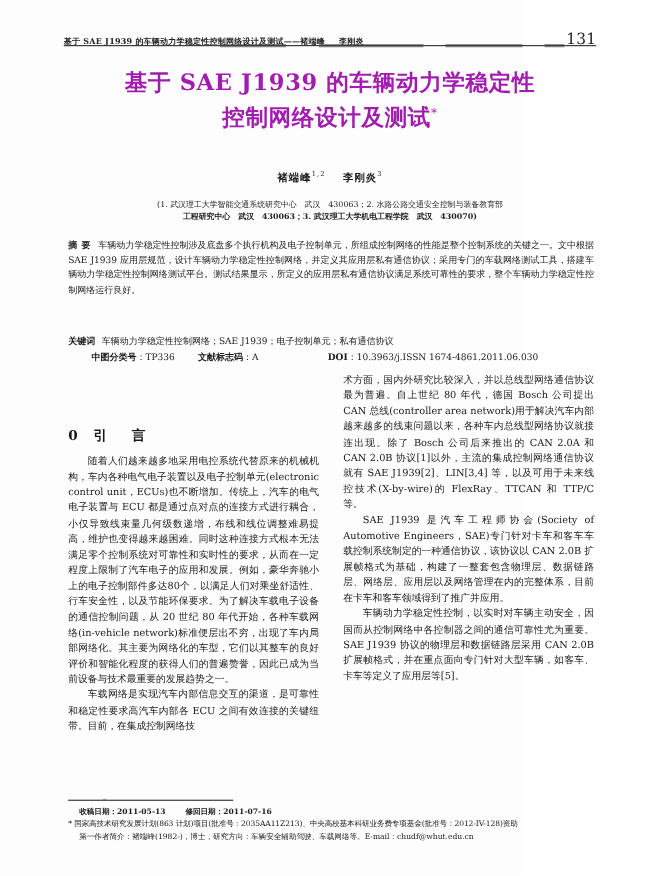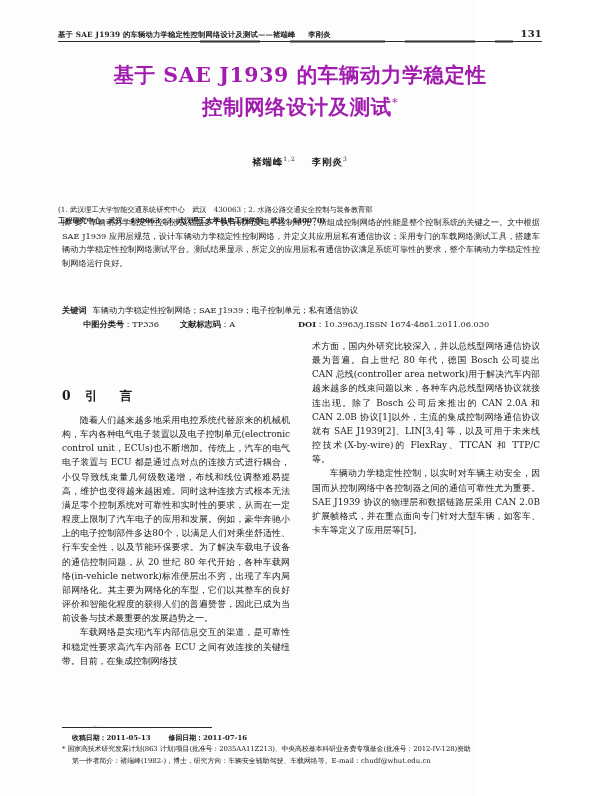--- a/index.html
+++ b/index.html
@@ -32,21 +32,21 @@
     display: flex;
     align-items: baseline;
     justify-content: space-between;
     font-size: 7.3px;
     font-weight: bold;
     letter-spacing: .2px;
     color: #232323;
   }
   .runhead .rh-left { white-space: nowrap; }
   .runhead .rh-authors { margin-left: 10px; }
-  .runhead .rh-page { font-size: 10px; font-weight: bold; }
+  .runhead .rh-page { font-size: 14px; font-weight: normal; }
   .rule-top {
     position: absolute;
     left: 58px;
     top: 41px;
     width: 484px;
     height: 1px;
     background: #2a2a2a;
   }
   .rule-smudge {
     position: absolute;
@@ -88,41 +88,41 @@
   .authors .sup {
     font-size: 6px;
     vertical-align: super;
     font-weight: normal;
   }
   .authors .sep { display: inline-block; width: 16px; }
   .affil {
     position: absolute;
     left: 58px;
     width: 484px;
+    text-align: center;
     font-size: 7.2px;
     line-height: 11px;
     color: #242424;
-    margin-top: 24px;
   }
   .affil.l1 { top: 180px; }
   .affil.l2 { top: 191px; font-weight: bold; }
 
   
   .absblock {
     position: absolute;
     left: 62px;
     top: 216px;
     width: 478px;
     font-size: 8.2px;
     line-height: 13.6px;
     text-align: justify;
     color: #1c1c1c;
   }
   .absblock .lbl {
-    font-weight: normal;
+    font-weight: bold;
     letter-spacing: 4px;
     margin-right: 3px;
     margin-top: 28px;
   }
   .absblock .abs-body { text-indent: 0; }
   .kwline {
     position: absolute;
     left: 62px;
     top: 304px;
     width: 478px;
@@ -260,20 +260,21 @@
     <div class="sec-h">
       <span>0</span>
       <span>引　言</span>
     </div>
     <p>随着人们越来越多地采用电控系统代替原来的机械机构，车内各种电气电子装置以及电子控制单元(electronic control unit，ECUs)也不断增加。传统上，汽车的电气电子装置与 ECU 都是通过点对点的连接方式进行耦合，小仅导致线束量几何级数递增，布线和线位调整难易提高，维护也变得越来越困难。同时这种连接方式根本无法满足零个控制系统对可靠性和实时性的要求，从而在一定程度上限制了汽车电子的应用和发展。例如，豪华奔驰小上的电子控制部件多达80个，以满足人们对乘坐舒适性、行车安全性，以及节能环保要求。为了解决车载电子设备的通信控制问题，从 20 世纪 80 年代开始，各种车载网络(in-vehicle network)标准便层出不穷，出现了车内局部网络化。其主要为网络化的车型，它们以其整车的良好评价和智能化程度的获得人们的普遍赞誉，因此已成为当前设备与技术最重要的发展趋势之一。</p>
     <p>车载网络是实现汽车内部信息交互的渠道，是可靠性和稳定性要求高汽车内部各 ECU 之间有效连接的关键纽带。目前，在集成控制网络技</p>
   </div>
 
   <div class="col right">
     <p class="noind">术方面，国内外研究比较深入，并以总线型网络通信协议最为普遍。自上世纪 80 年代，德国 Bosch 公司提出 CAN 总线(controller area network)用于解决汽车内部越来越多的线束问题以来，各种车内总线型网络协议就接连出现。除了 Bosch 公司后来推出的 CAN 2.0A 和 CAN 2.0B 协议[1]以外，主流的集成控制网络通信协议就有 SAE J1939[2]、LIN[3,4] 等，以及可用于未来线控技术(X-by-wire)的 FlexRay、TTCAN 和 TTP/C 等。</p>
+    <p>SAE J1939 是汽车工程师协会(Society of Automotive Engineers，SAE)专门针对卡车和客车车载控制系统制定的一种通信协议，该协议以 CAN 2.0B 扩展帧格式为基础，构建了一整套包含物理层、数据链路层、网络层、应用层以及网络管理在内的完整体系，目前在卡车和客车领域得到了推广并应用。</p>
     <p>车辆动力学稳定性控制，以实时对车辆主动安全，因国而从控制网络中各控制器之间的通信可靠性尤为重要。SAE J1939 协议的物理层和数据链路层采用 CAN 2.0B 扩展帧格式，并在重点面向专门针对大型车辆，如客车、卡车等定义了应用层等[5]。</p>
   </div>
 
   <div class="foot-rule"></div>
   <div class="foot">
     <div class="fline fdates">
       <span>收稿日期</span><span>：</span><span>2011-05-13</span><span class="gap"></span><span>修回日期</span><span>：</span><span>2011-07-16</span>
     </div>
     <div class="fline ffund">* 国家高技术研究发展计划(863 计划)项目(批准号：2035AA11Z213)、中央高校基本科研业务费专项基金(批准号：2012-IV-128)资助</div>
     <div class="fline fauthor">第一作者简介：褚端峰(1982-)，博士，研究方向：车辆安全辅助驾驶、车载网络等。E-mail：chudf@whut.edu.cn</div>

